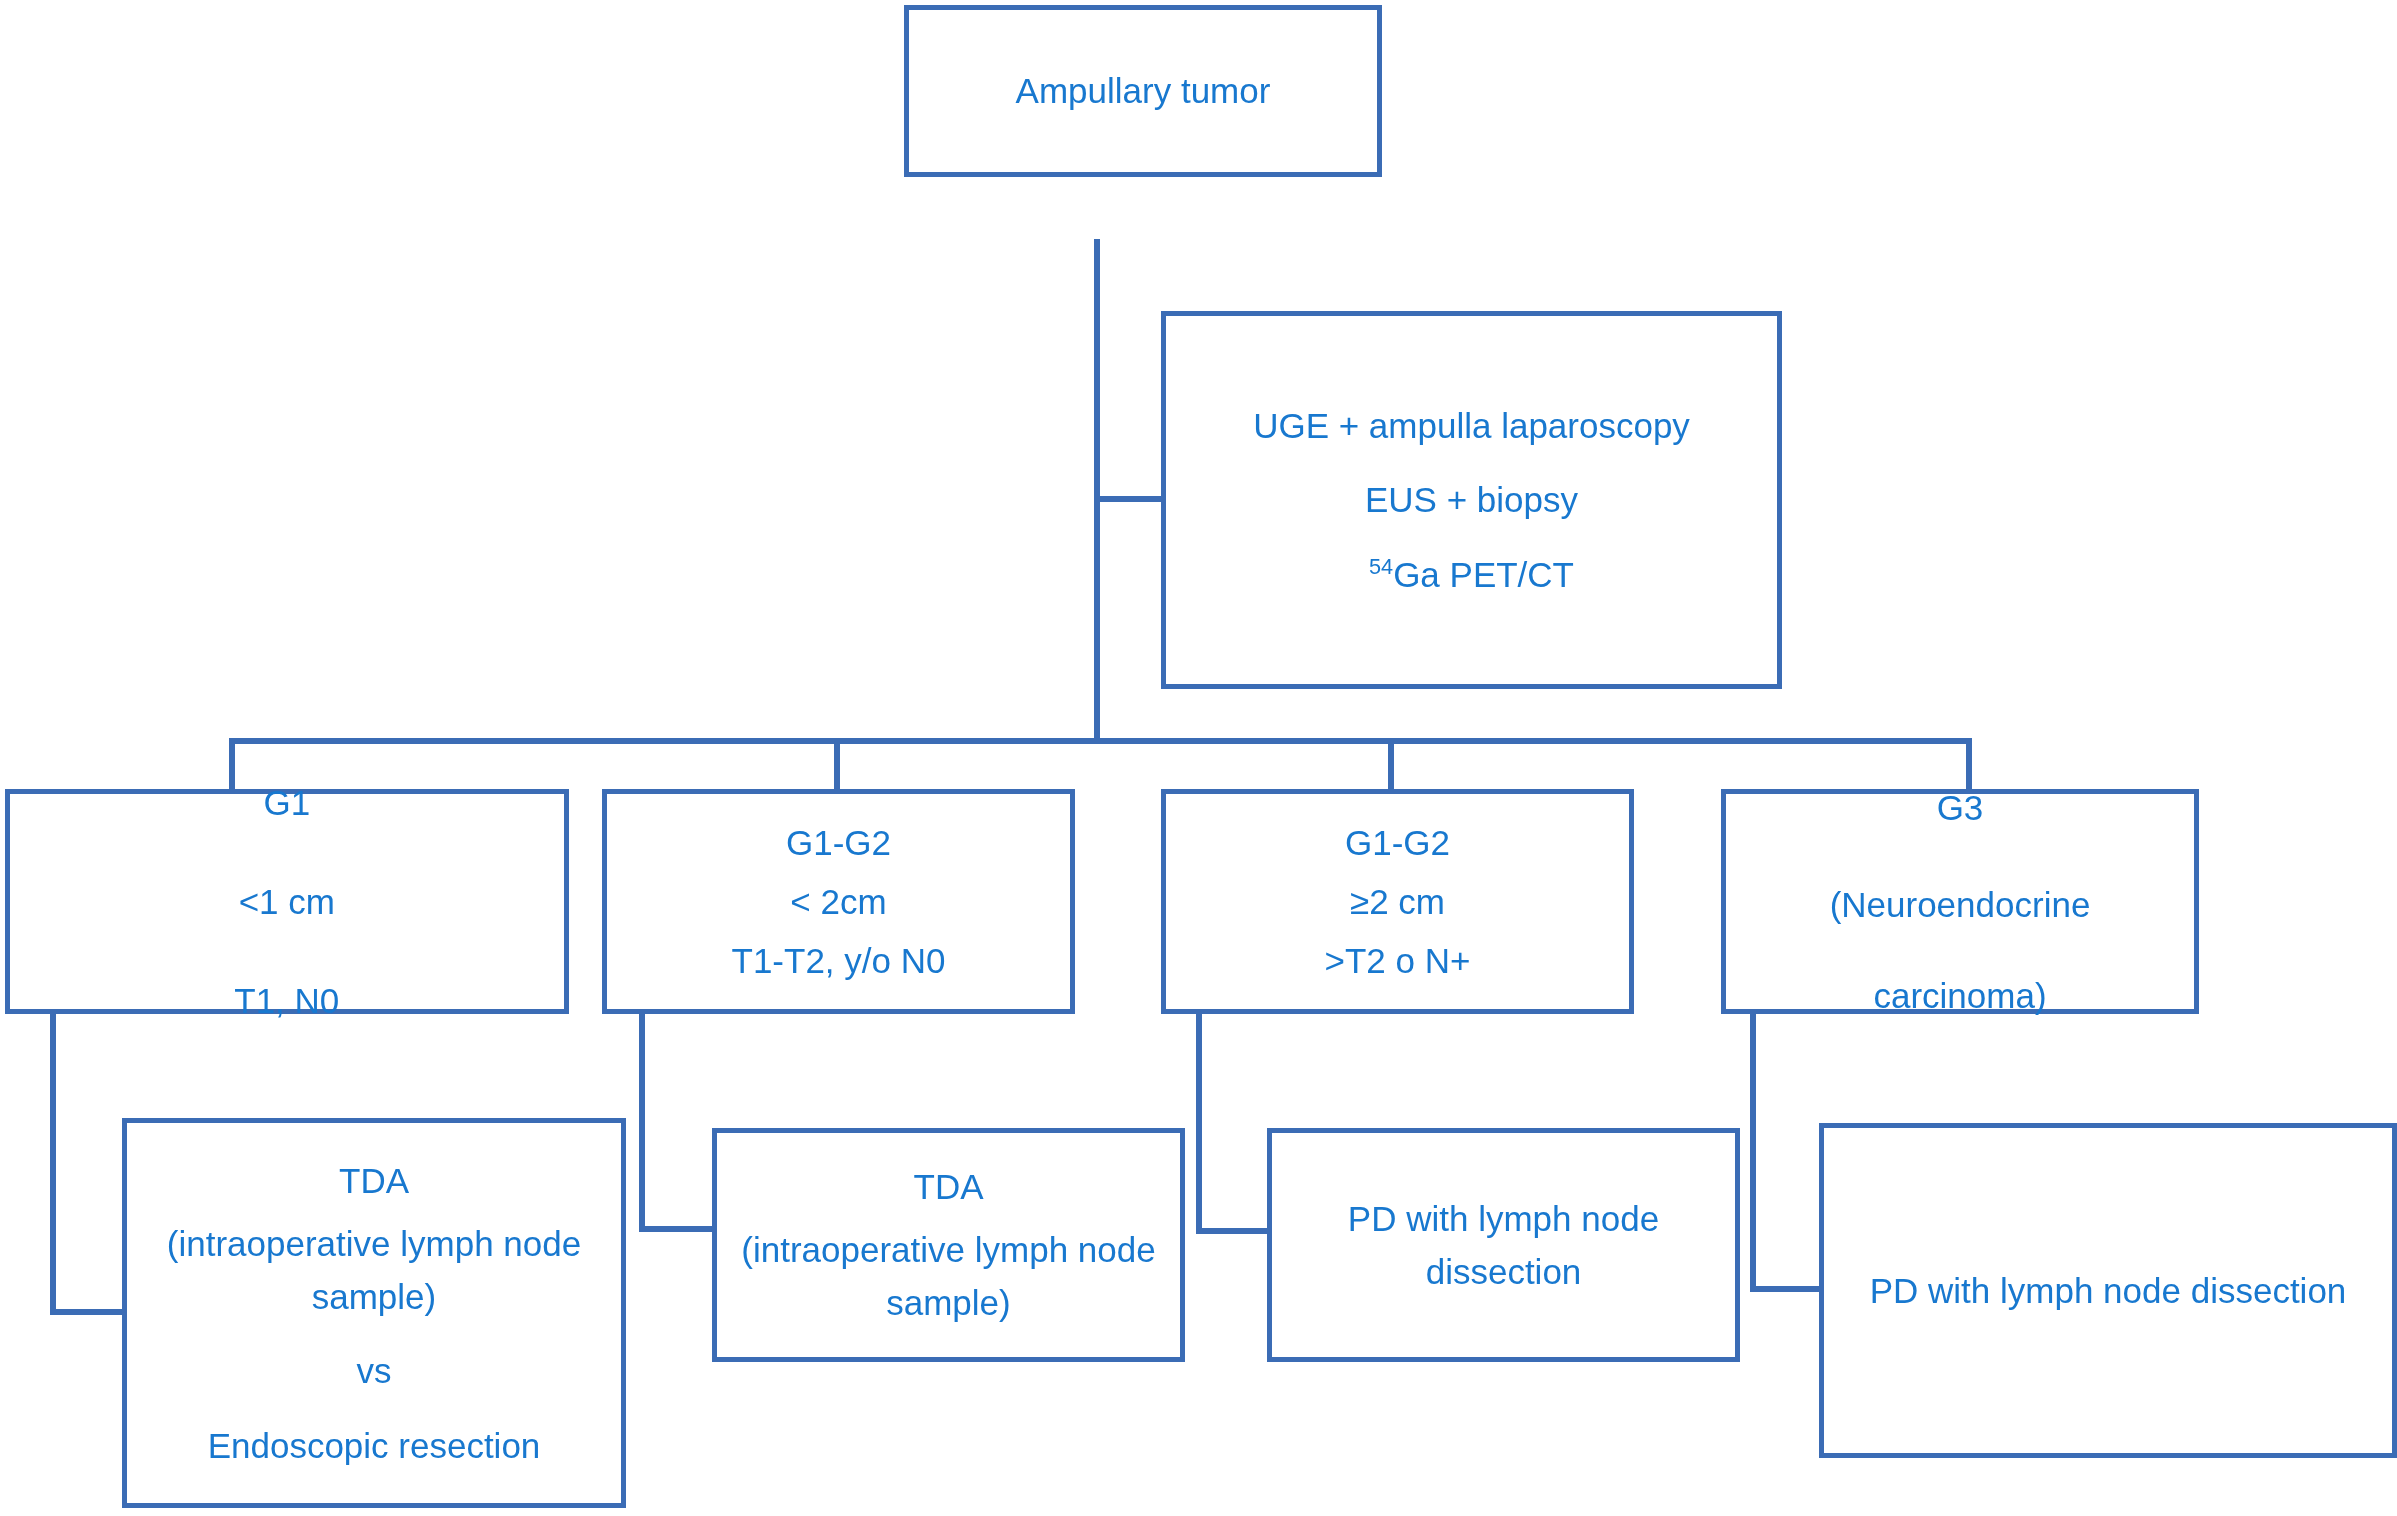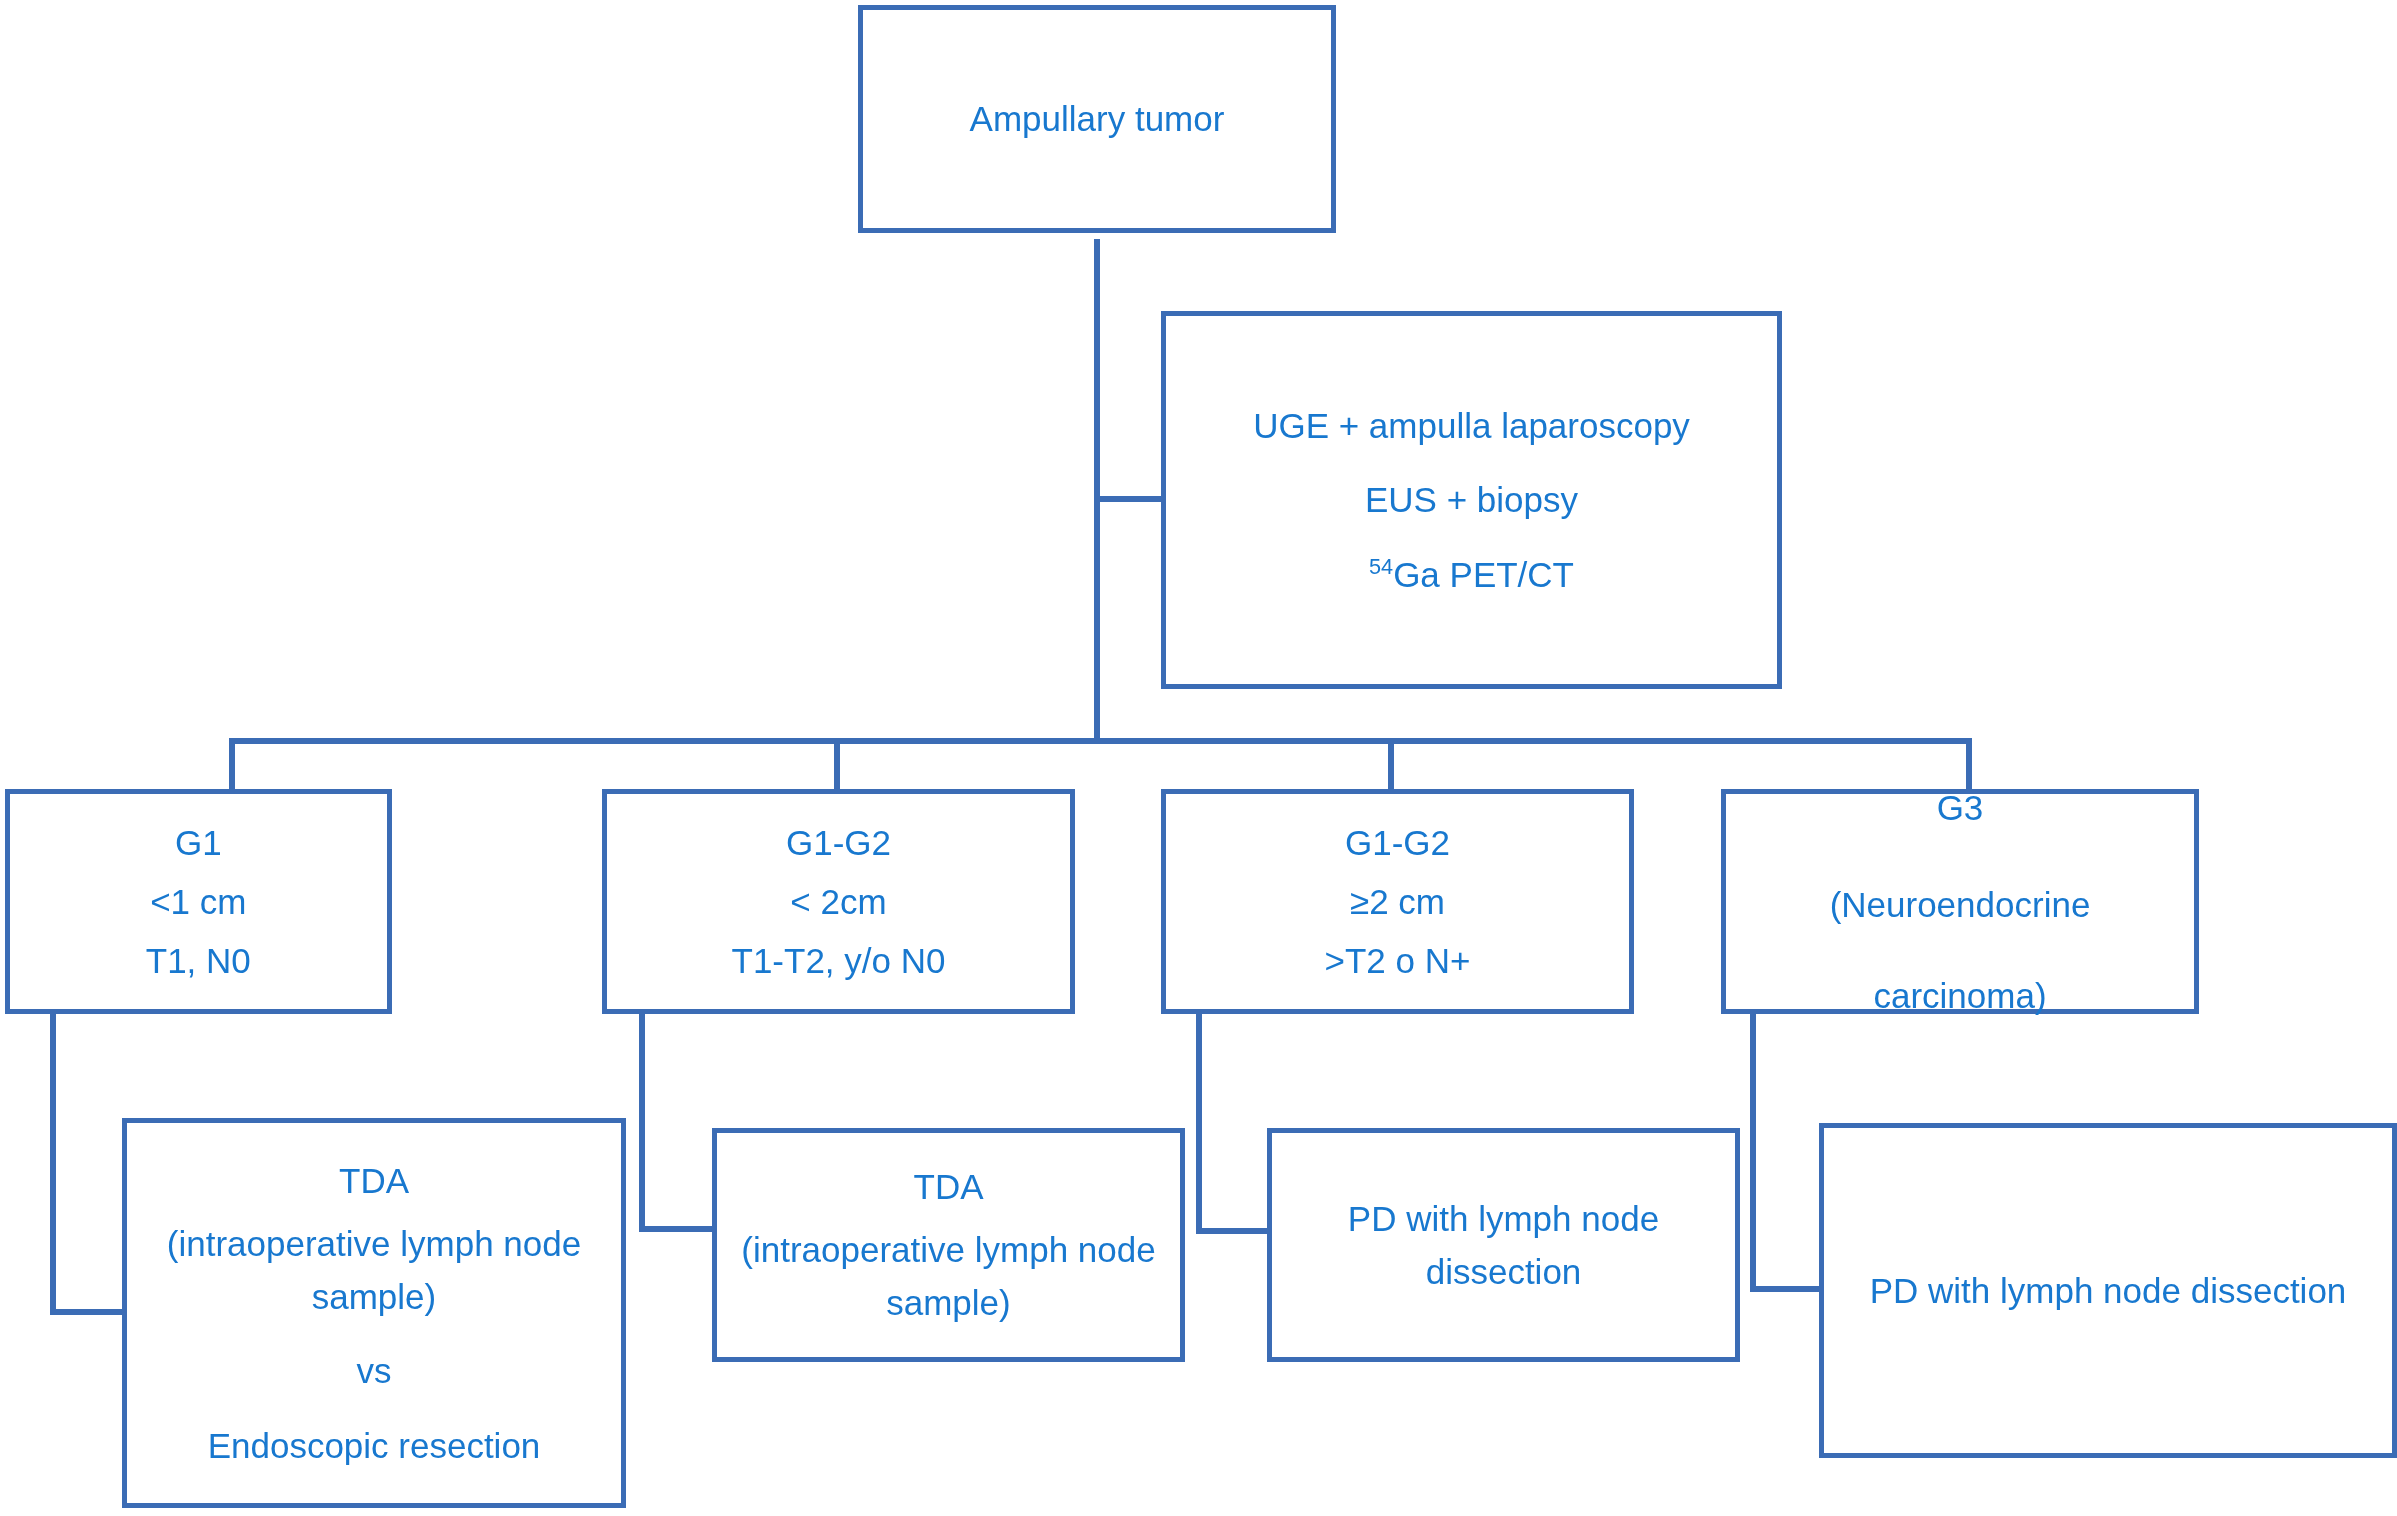--- a/index.html
+++ b/index.html
@@ -57,31 +57,31 @@
 
   <div class="conn v" style="left:639px; top:1011px; height:221px;"></div>
   <div class="conn h" style="left:639px; top:1226px; width:79px;"></div>
 
   <div class="conn v" style="left:1196px; top:1011px; height:223px;"></div>
   <div class="conn h" style="left:1196px; top:1228px; width:76px;"></div>
 
   <div class="conn v" style="left:1750px; top:1011px; height:280px;"></div>
   <div class="conn h" style="left:1750px; top:1286px; width:75px;"></div>
 
-  <div class="node" style="left:858px; top:4.8px; width:478px; height:228px;text-align:right;">
+  <div class="node" style="left:904px; top:4.8px; width:478px; height:172px;text-align:right;">
     <span class="line">Ampullary tumor</span>
   </div>
 
   <div class="node" style="left:1161px; top:311px; width:621px; height:378px;">
     <span class="line">UGE + ampulla laparoscopy</span>
     <span class="line">EUS + biopsy</span>
     <span class="line"><sup>54</sup><span>Ga PET/CT</span></span>
   </div>
 
-  <div class="node tight" style="left:4.8px; top:789px; width:387px; height:225px;">
+  <div class="node tight" style="left:4.8px; top:789px; width:564px; height:225px;gap:40px;">
     <span class="line">G1</span>
     <span class="line">&lt;1 cm</span>
     <span class="line">T1, N0</span>
   </div>
 
   <div class="node tight" style="left:602px; top:789px; width:473px; height:225px;">
     <span class="line">G1-G2</span>
     <span class="line">&lt; 2cm</span>
     <span class="line">T1-T2, y/o N0</span>
   </div>

